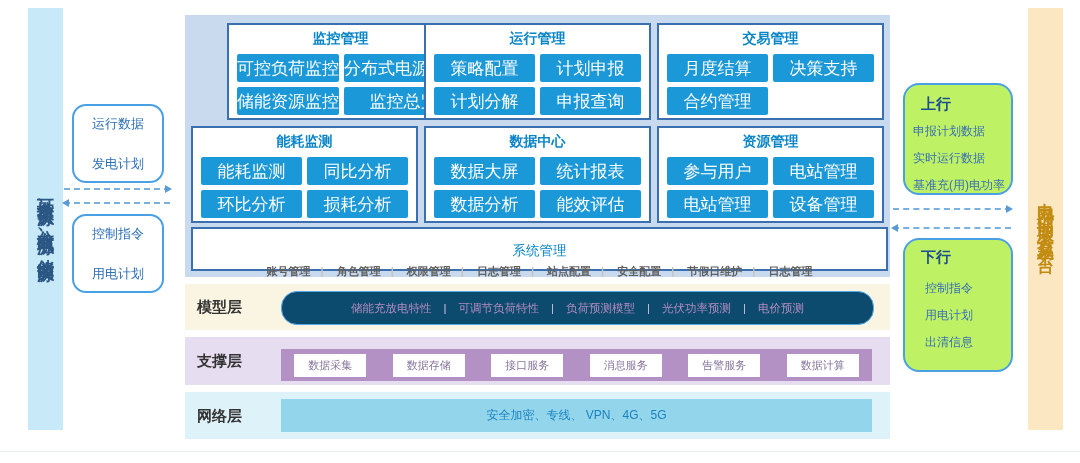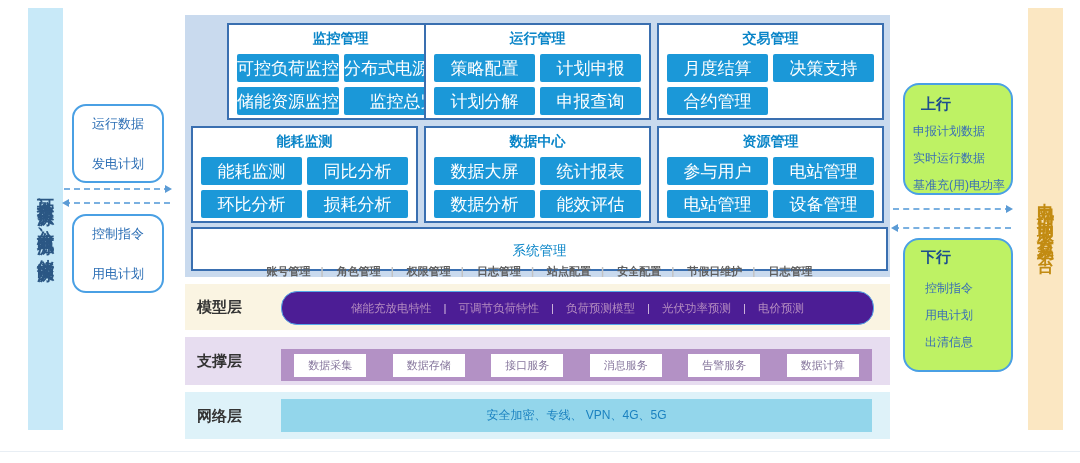--- a/index.html
+++ b/index.html
@@ -50,21 +50,21 @@
   .sys-items{text-align:center;font-size:11px;color:#5f5f5f;padding-top:4px;font-weight:bold;}
   .sys-items span:not(:last-child)::after{content:"|";margin:0 10px;color:#c2c2c2;}
 
   
   .layer-row{position:absolute;left:185px;width:705px;}
   .layer-label{position:absolute;left:12px;top:50%;transform:translateY(-50%);font-size:15px;font-weight:bold;color:#333;}
   .row-model{top:284px;height:46px;background:#faf4e2;}
   .row-support{top:337px;height:48px;background:#e7ddf0;}
   .row-network{top:392px;height:47px;background:#def2f9;}
 
-  .model-box{position:absolute;left:96px;top:7px;width:591px;height:32px;background:#4c1d95;border:1px solid #56a8e8;border-radius:16px;
+  .model-box{position:absolute;left:96px;top:7px;width:591px;height:32px;background:#0c4a6e;border:1px solid #56a8e8;border-radius:16px;
     display:flex;align-items:center;justify-content:center;font-size:11.5px;color:#b48cc0;}
   .model-box span:not(:last-child)::after{content:"|";margin:0 12px;color:#d5bede;}
 
   .support-bar{position:absolute;left:96px;top:12px;width:591px;height:32px;background:#b391c5;
     display:flex;align-items:center;justify-content:space-around;}
   .chip{background:#fff;color:#85759c;font-size:11px;padding:4px 14px;white-space:nowrap;}
 
   .network-bar{position:absolute;left:96px;top:7px;width:591px;height:33px;background:#93d6eb;
     display:flex;align-items:center;justify-content:center;font-size:12px;color:#1b82c0;}
 

